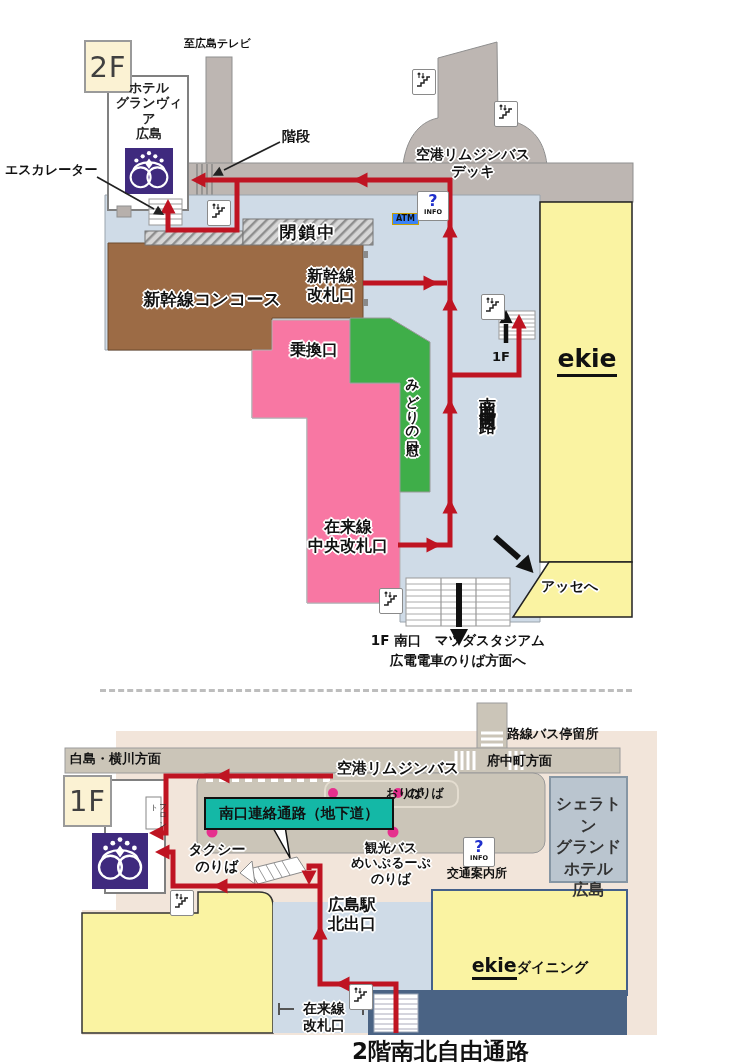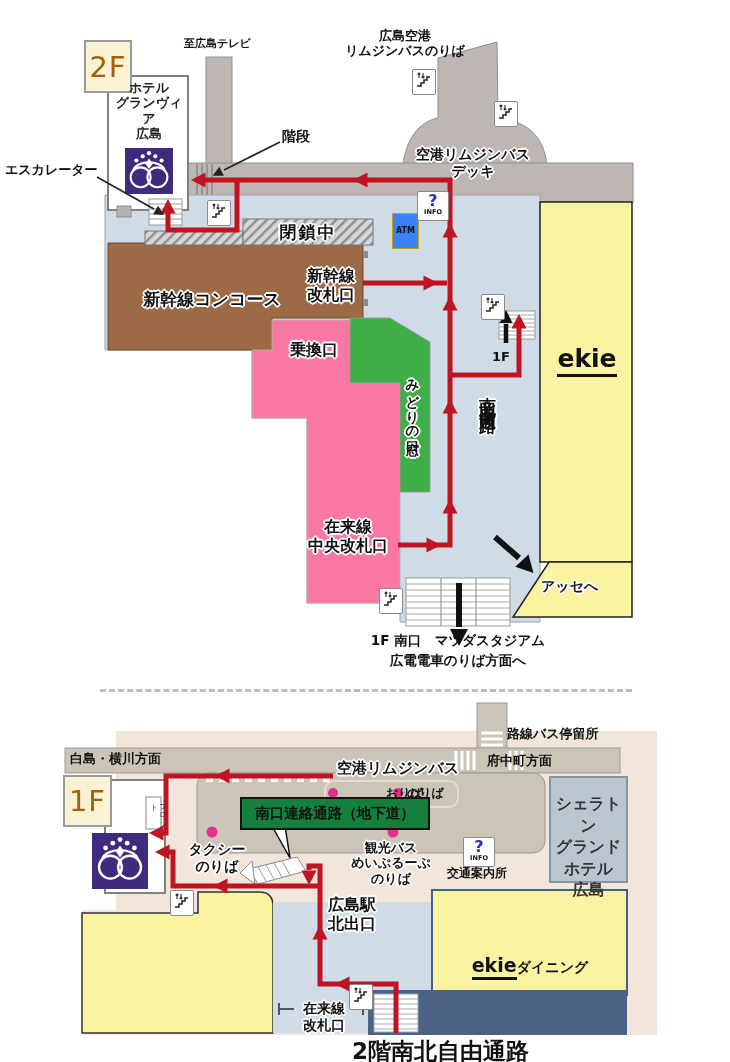--- a/index.html
+++ b/index.html
@@ -7,30 +7,30 @@
          font-family:"DejaVu Sans","Liberation Sans",sans-serif;color:#111;}
   #stage svg.base{position:absolute;left:0;top:0;}
   .lbl{position:absolute;white-space:pre-line;line-height:1.18;}
   .b{font-weight:bold;}
   .halo{text-shadow:-1px -1px 0 #fff,1px -1px 0 #fff,-1px 1px 0 #fff,1px 1px 0 #fff,
         -2px 0 0 #fff,2px 0 0 #fff,0 -2px 0 #fff,0 2px 0 #fff;}
   .ctr{text-align:center;}
   .vtext{writing-mode:vertical-rl;text-orientation:upright;}
   .badge{position:absolute;background:#fbf2d3;border:2px solid #9a9a9a;
          display:flex;align-items:center;justify-content:center;
-         font-size:29px;color:#a16207;font-weight:500;letter-spacing:1px;}
+         font-size:29px;color:#404040;font-weight:500;letter-spacing:1px;}
   .infobox{position:absolute;width:30px;height:28px;background:#fff;border:1.5px solid #8a8a8a;
            border-radius:2px;text-align:center;line-height:1;}
   .infobox .q{font-size:16px;font-weight:bold;color:#2030cc;display:block;margin-top:1px;}
   .infobox .inf{font-size:6.5px;font-weight:bold;color:#111;display:block;margin-top:0px;letter-spacing:0;}
   .esc{position:absolute;width:22px;height:24px;background:#fff;border:1.5px solid #8a8a8a;border-radius:2px;}
   .atm{position:absolute;background:#3b82f6;color:#111;font-size:8px;font-weight:bold;
-       padding:13px 3px;line-height:1;border:1px solid #caa100;}
-  .whitebox{position:absolute;background:#15803d;border:2.5px solid #111;
-            display:flex;align-items:center;justify-content:center;margin-left:36px;}
+       padding:1px 3px;line-height:1;border:1px solid #caa100;}
+  .whitebox{position:absolute;background:#14b8a6;border:2.5px solid #111;
+            display:flex;align-items:center;justify-content:center;}
   .sep{position:absolute;border-top:3px dashed #bdbdbd;}
   .ekie-u{border-bottom:3px solid #111;padding-bottom:1px;font-weight:800;}
 </style>
 </head>
 <body>
 
 <div id="stage">
 
 <svg class="base" width="730" height="1062" viewBox="0 0 730 1062">
   <defs>
@@ -199,22 +199,20 @@
       <polygon points="0,-9 7.5,5.5 -7.5,5.5" transform="translate(320,934)"></polygon>
       <polygon points="0,-9 7.5,5.5 -7.5,5.5" transform="translate(309,876) rotate(180)"></polygon>
       <polygon points="0,-9 7.5,5.5 -7.5,5.5" transform="translate(222,886) rotate(270)"></polygon>
       <polygon points="0,-9 7.5,5.5 -7.5,5.5" transform="translate(164,852) rotate(270)"></polygon>
     </g>
   </g>
 </svg>
 
 <div class="badge" style="left:84px;top:40px;width:44px;height:49px;">2F</div>
 <div class="lbl b" style="left:184px;top:38px;font-size:11px;">至広島テレビ</div>
-<div class="lbl b ctr" style="left:344px;top:28px;width:122px;font-size:13px;">広島空港
-リムジンバスのりば</div>
 <div class="lbl ctr" style="left:110px;top:80px;width:78px;font-size:13px;font-weight:600;color:#222;">ホテル
 グランヴィア
 広島</div>
 <div class="lbl b" style="left:5px;top:162px;font-size:13px;">エスカレーター</div>
 <div class="lbl b" style="left:282px;top:128px;font-size:14px;">階段</div>
 <div class="lbl b ctr halo" style="left:416px;top:146px;width:114px;font-size:14px;">空港リムジンバス
 デッキ</div>
 <div class="atm" style="left:392px;top:213px;">ATM</div>
 <div class="infobox" style="left:417px;top:191px;">
   <span class="q">?</span>

